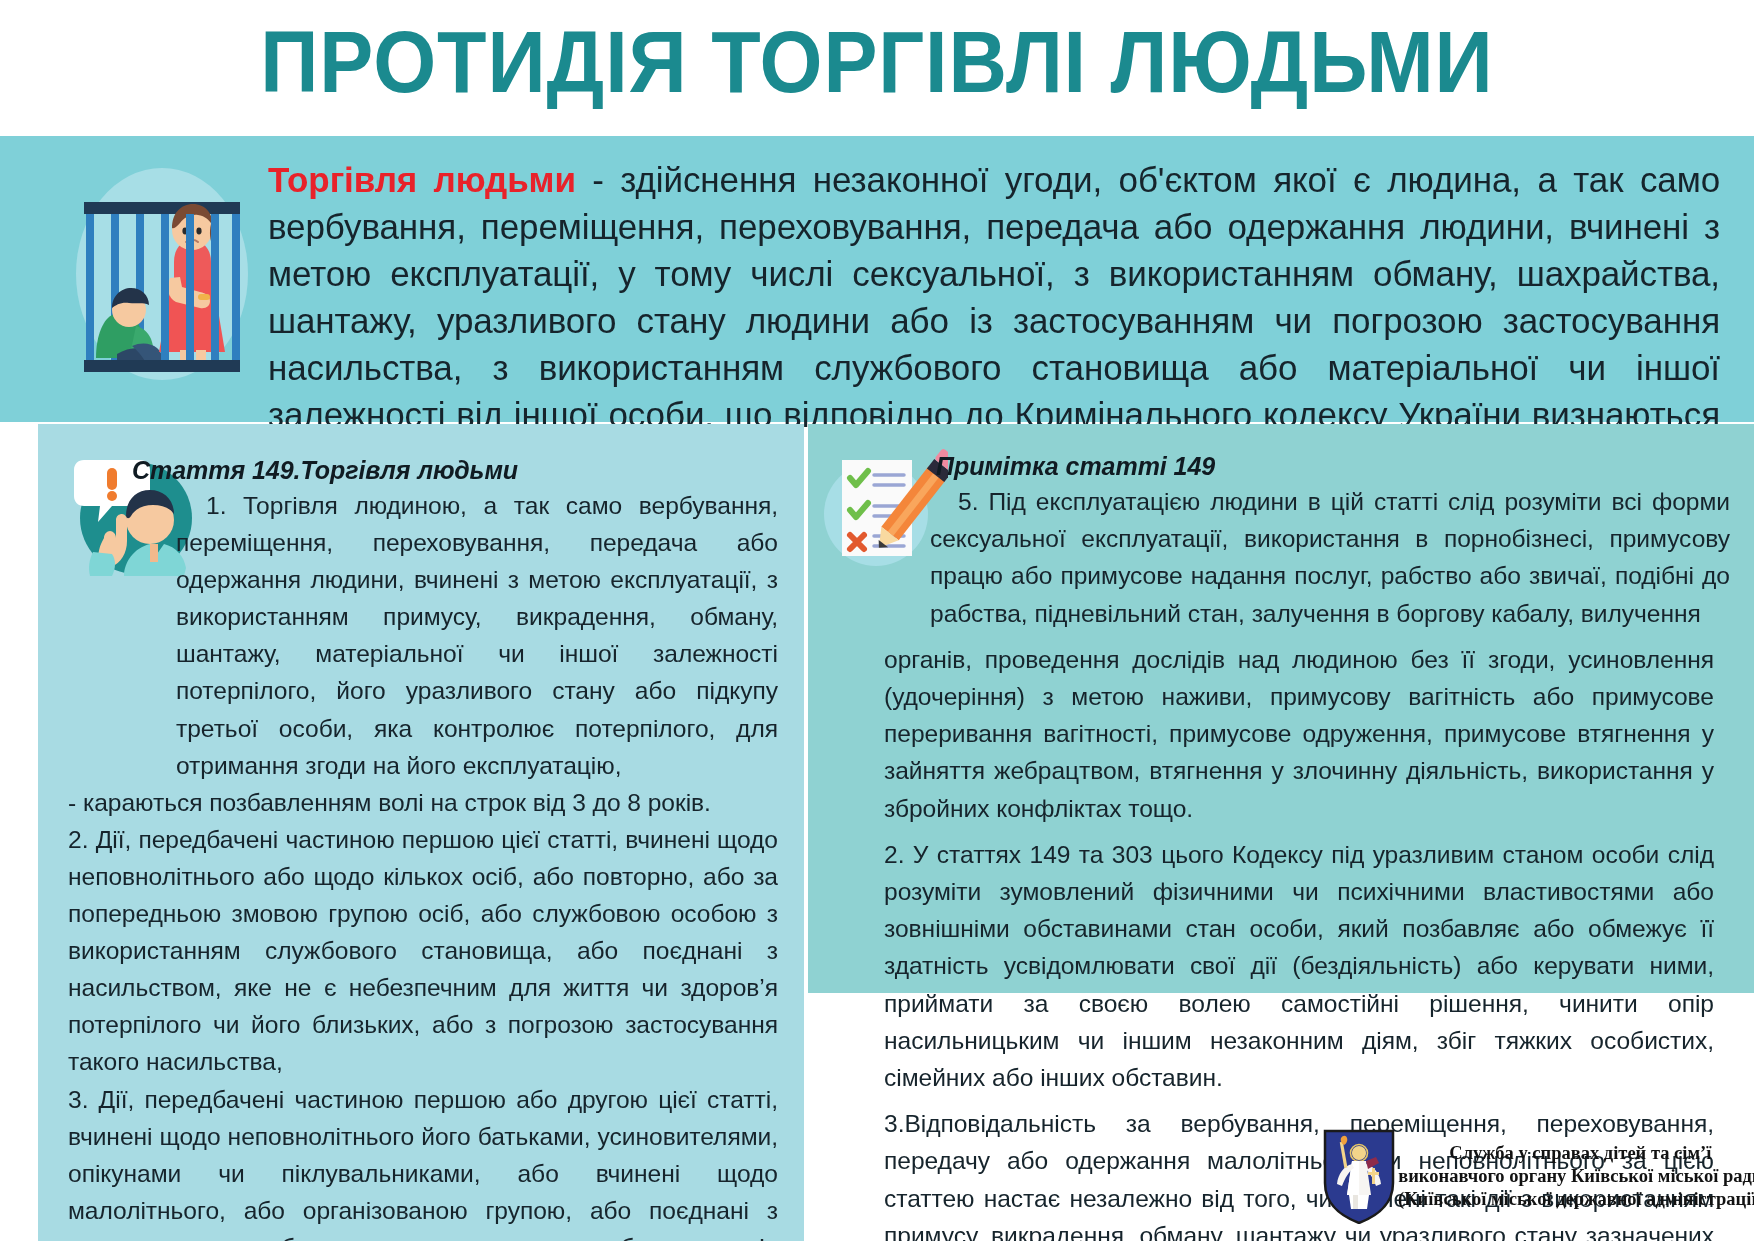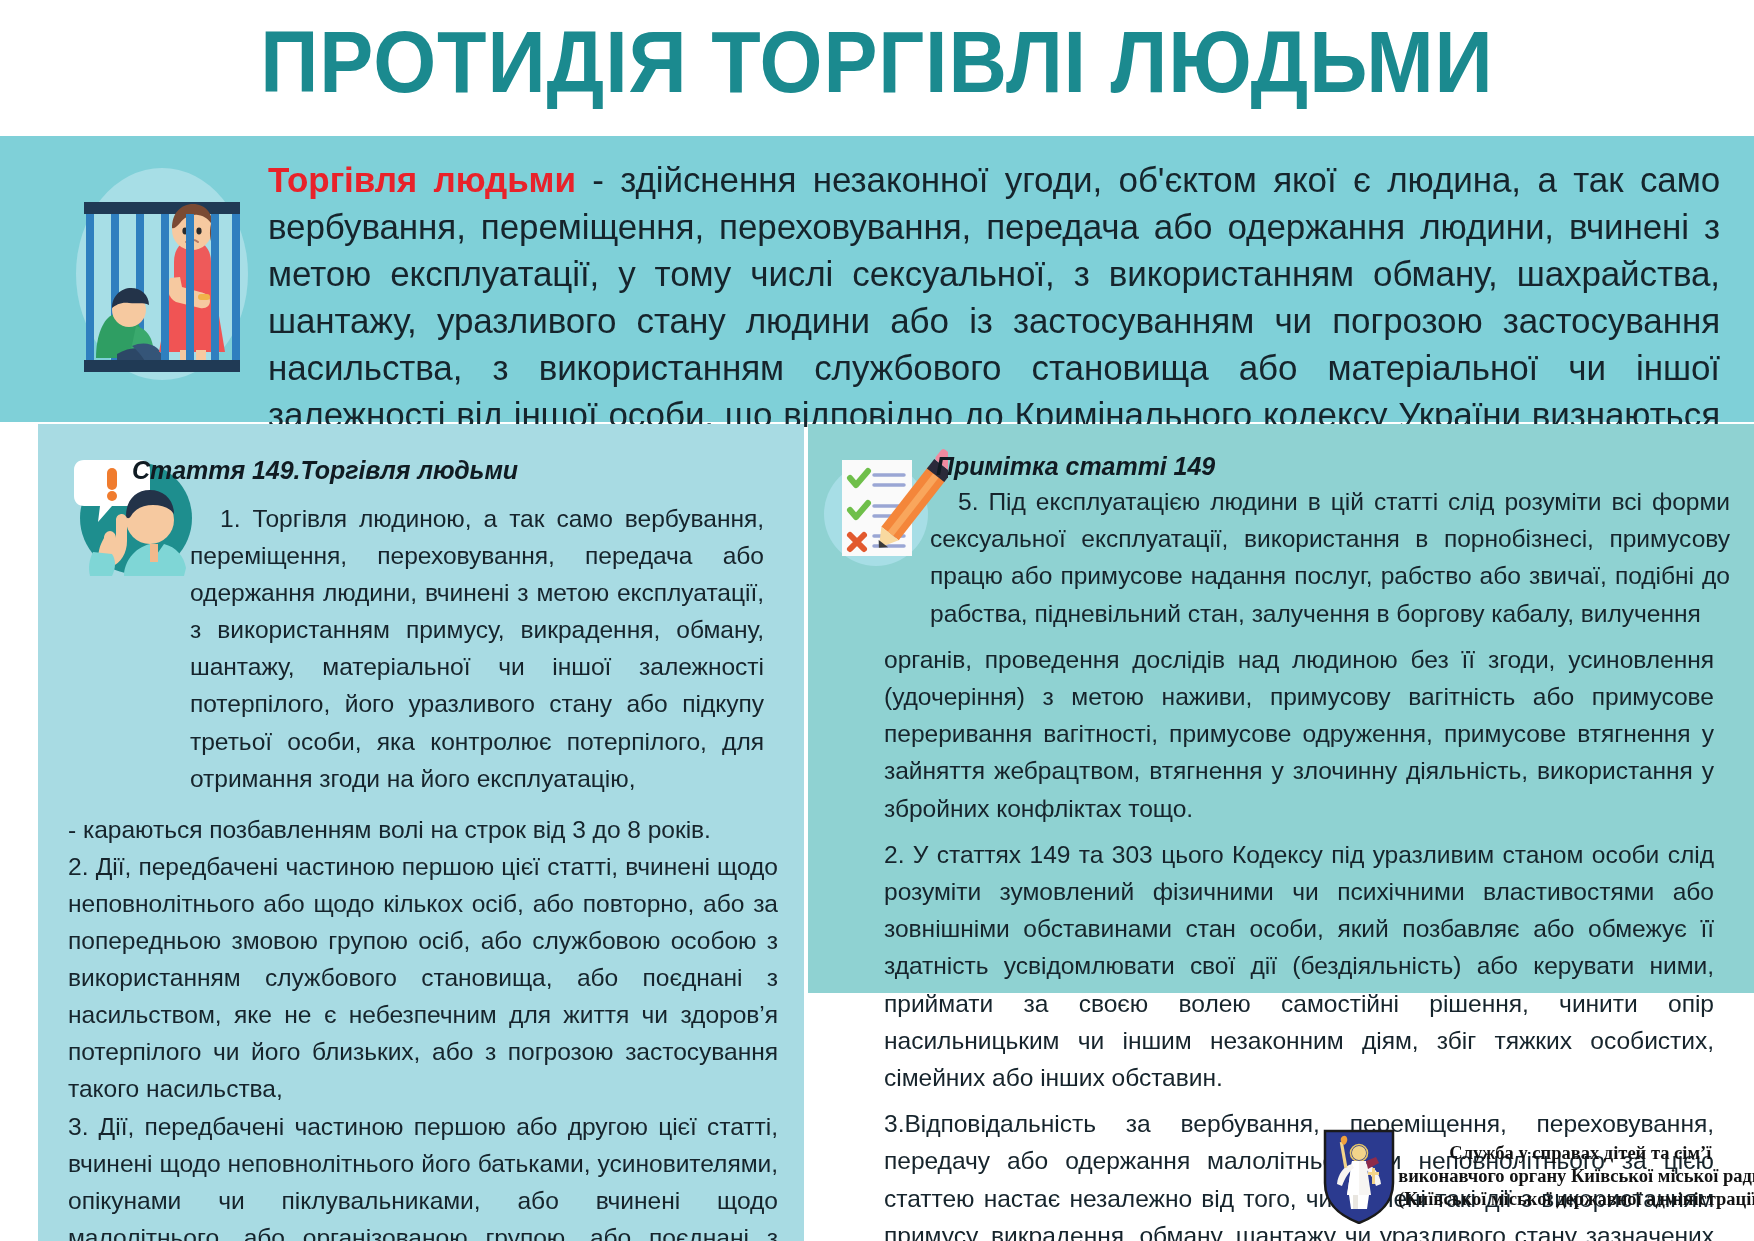--- a/index.html
+++ b/index.html
@@ -104,21 +104,21 @@
     font-size: 24.6px;
     line-height: 37.1px;
     color: #16242c;
     letter-spacing: -0.05px;
   }
   .left-body .col-heading { margin-left: 64px; }
   .left-body .indent-block {
     text-indent: 30px;
     text-align: justify;
     padding-left: 108px;
-    margin: 14px;
+    margin: 0;
   }
   .left-body .flow { margin: 0; text-align: justify; }
 
   .right-body {
     position: absolute;
     left: 122px; top: 26px;
     width: 800px;
     font-size: 24.6px;
     line-height: 37.2px;
     color: #16242c;

